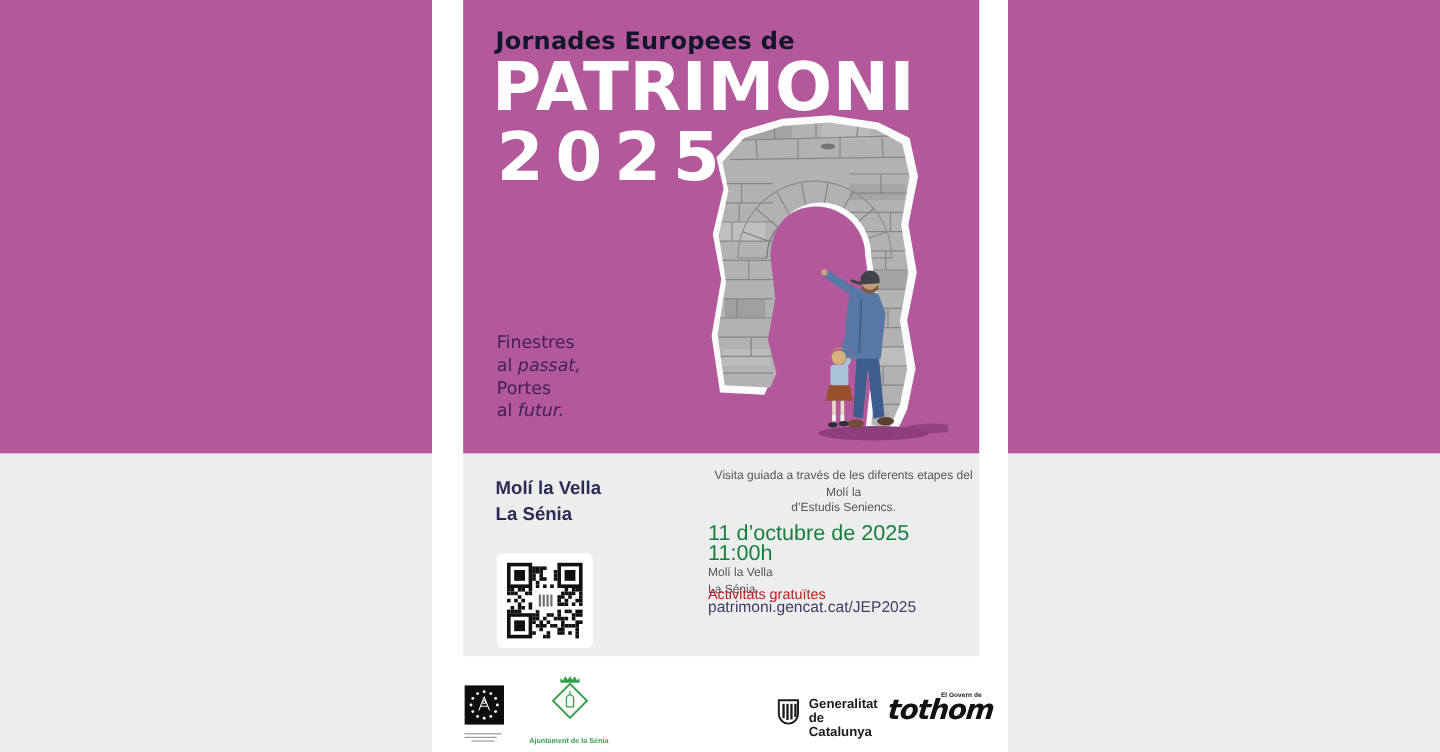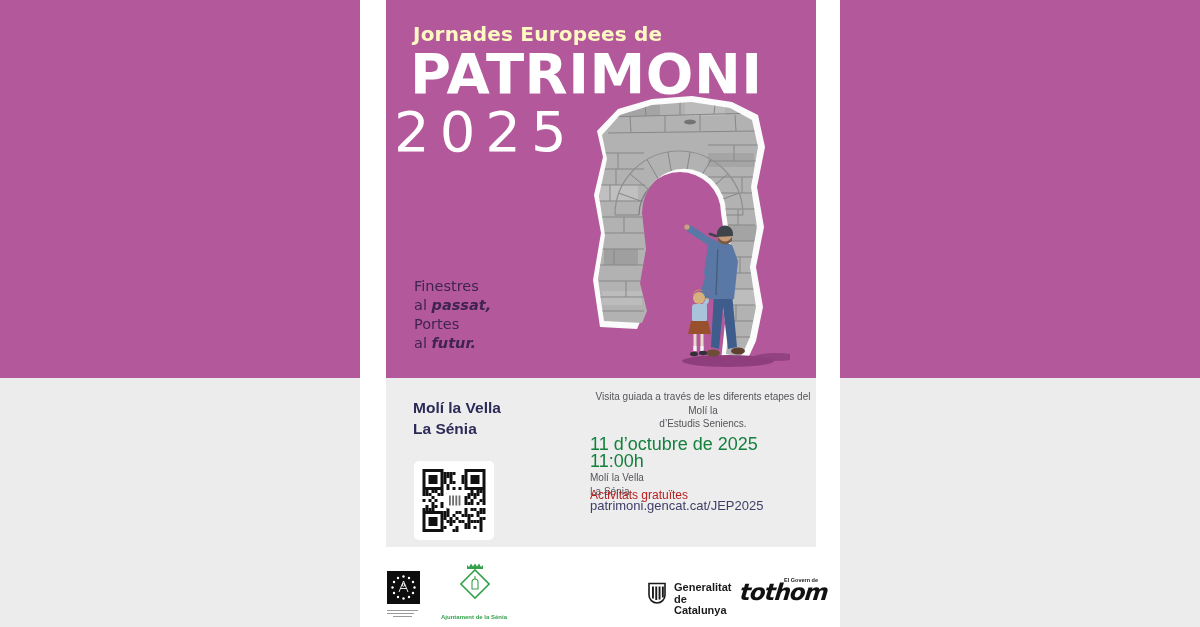--- a/index.html
+++ b/index.html
@@ -11,31 +11,31 @@
   .band-purple{background:#b4589c;}
   .band-gray{background:#ececed;}
 
   
   #poster{left:386px;top:0;width:430px;height:627px;background:#ffffff;}
   #hero{left:0;top:0;width:430px;height:378px;background:#b4589c;overflow:hidden;}
   #detailsSec{left:0;top:378px;width:430px;height:169px;background:#ededee;}
   #footerSec{left:0;top:547px;width:430px;height:80px;background:#ffffff;}
 
   
-  .kicker{left:27px;top:22px;color:#fef9c3;font-family:"DejaVu Sans",sans-serif;
+  .kicker{left:27px;top:22px;color:#0f172a;font-family:"DejaVu Sans",sans-serif;
           font-weight:bold;font-size:20px;letter-spacing:.2px;}
   .big-title{left:24px;top:46px;color:#ffffff;font-family:"DejaVu Sans",sans-serif;
              font-weight:bold;font-size:56px;line-height:56px;letter-spacing:.5px;}
-  .big-year{left:8px;top:104px;color:#ffffff;font-family:"DejaVu Sans",sans-serif;
-            font-weight:normal;font-size:56px;line-height:56px;letter-spacing:10px;}
+  .big-year{left:28px;top:104px;color:#ffffff;font-family:"DejaVu Sans",sans-serif;
+            font-weight:bold;font-size:56px;line-height:56px;letter-spacing:10px;}
   .event-day{left:28px;top:174px;color:#ffffff;font-family:"DejaVu Sans",sans-serif;
              font-weight:bold;font-size:22px;}
   .tagline{left:28px;top:277px;color:#3f2351;font-size:14.5px;line-height:19px;
            font-family:"DejaVu Sans",sans-serif;}
-  .tagline .em{font-weight:bold;font-style:italic;}
+  .tagline .em{font-weight:normal;font-style:italic;}
 
   
   .venue{left:27px;top:19px;color:#2c2b57;font-weight:bold;font-size:15.5px;line-height:21px;}
   .qr-box{left:28px;top:83px;width:80px;height:79px;background:#ffffff;border-radius:5px;}
   .desc{left:204px;top:12px;width:226px;color:#55555a;font-size:10px;line-height:13.5px;text-align:center;}
   .when{left:204px;top:58px;color:#15803d;font-size:18px;line-height:16.5px;}
   .where{left:204px;top:93px;color:#55555a;font-size:10px;line-height:13.5px;}
   .free{left:204px;top:110px;color:#b91c1c;font-size:12px;}
   .url{left:204px;top:120px;color:#3e3e68;font-size:13px;}
 

